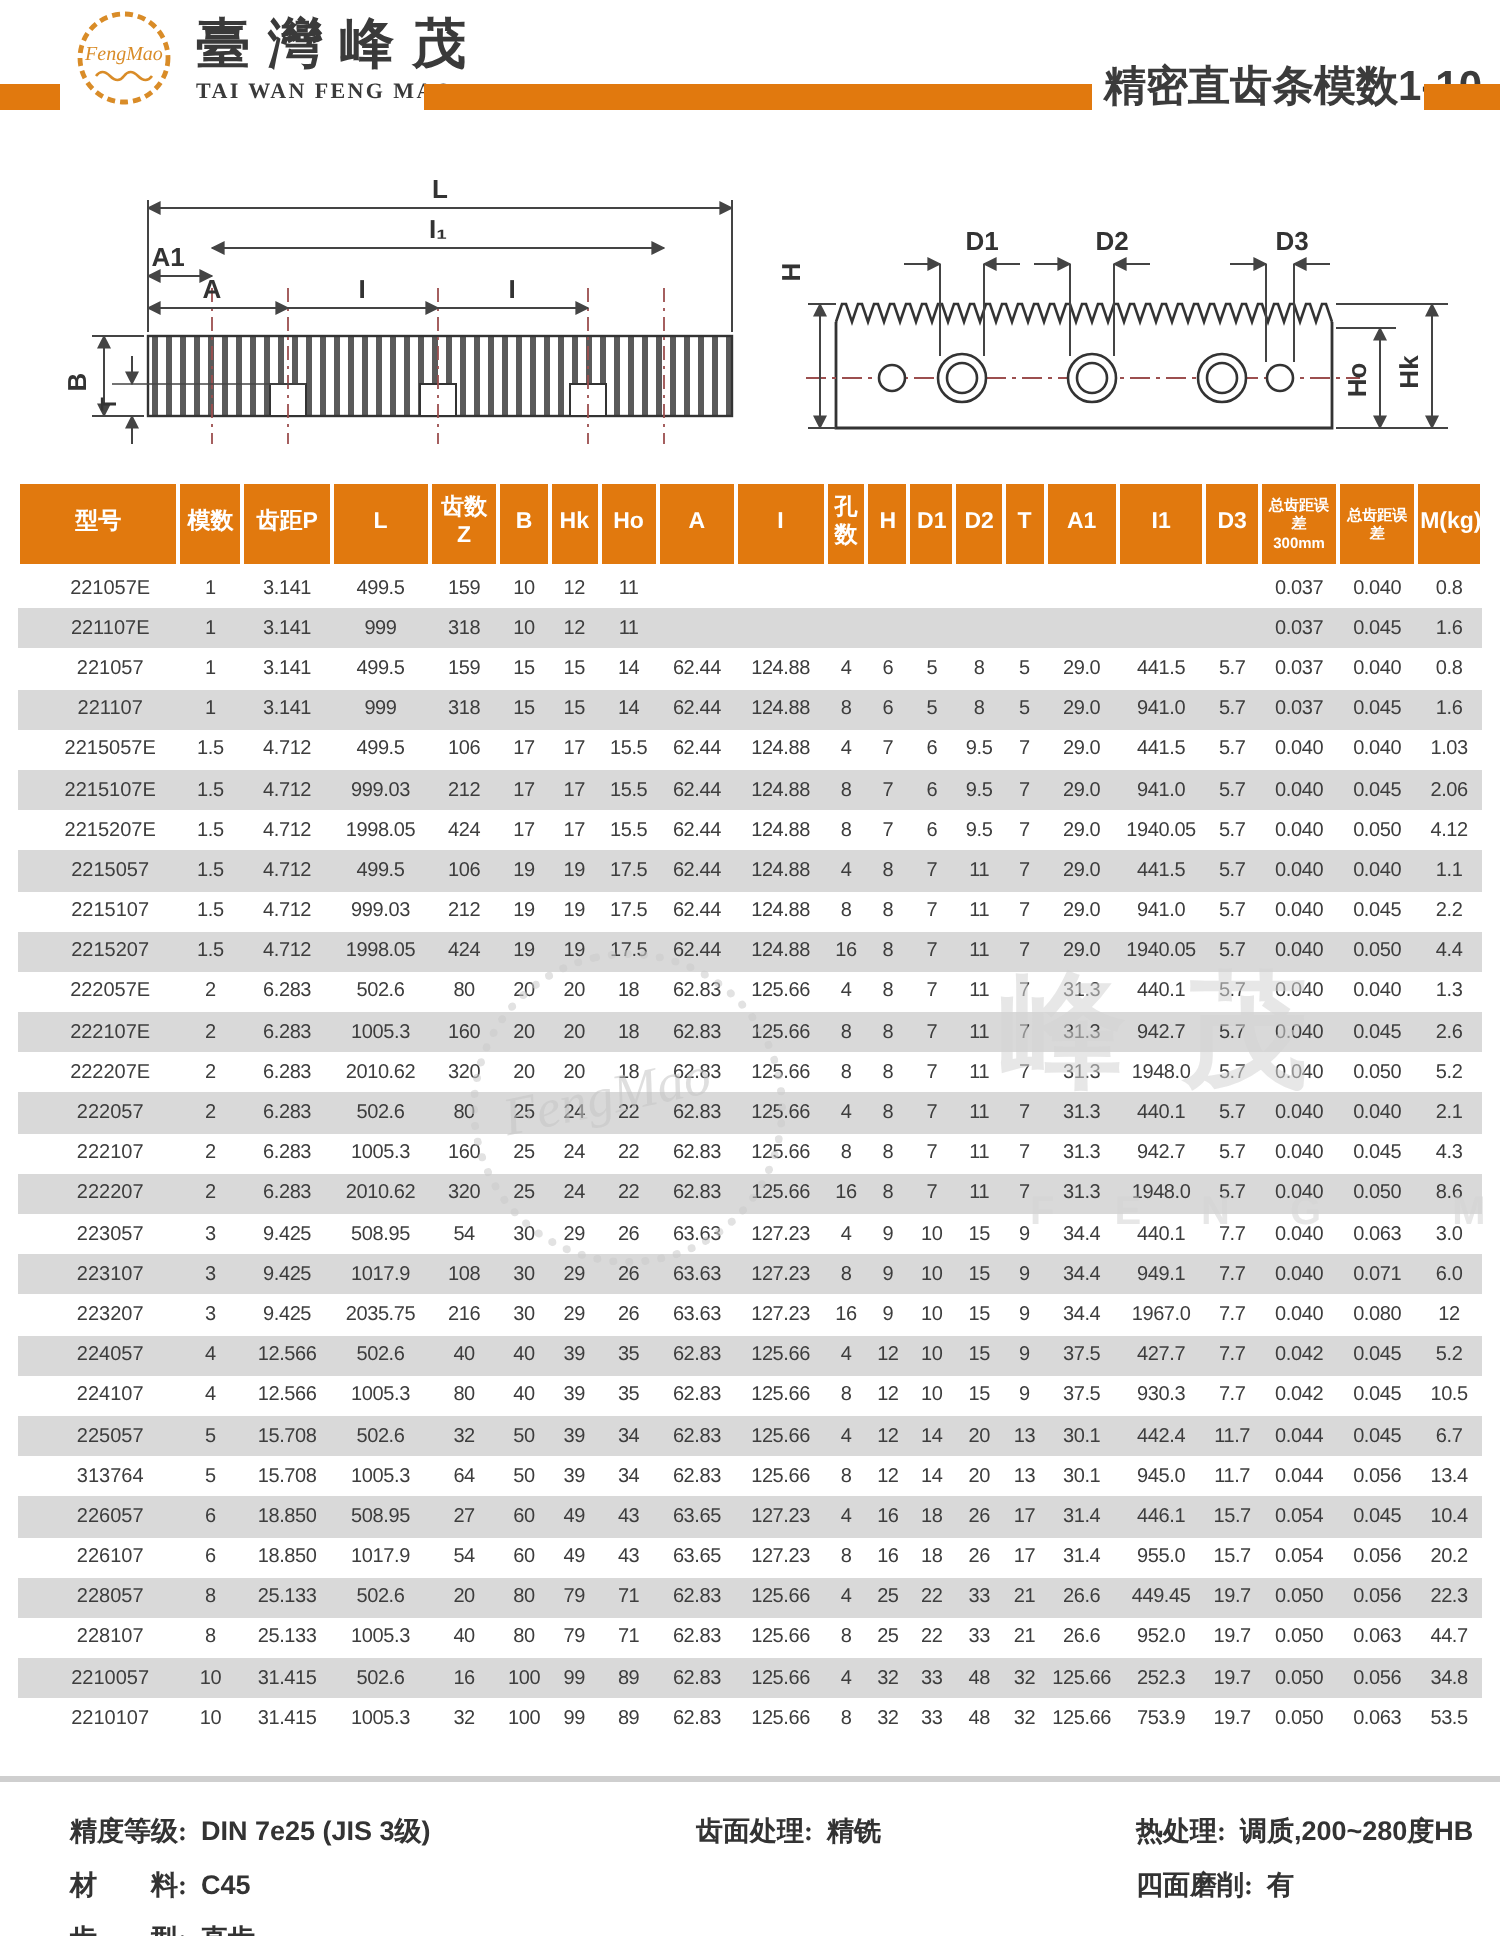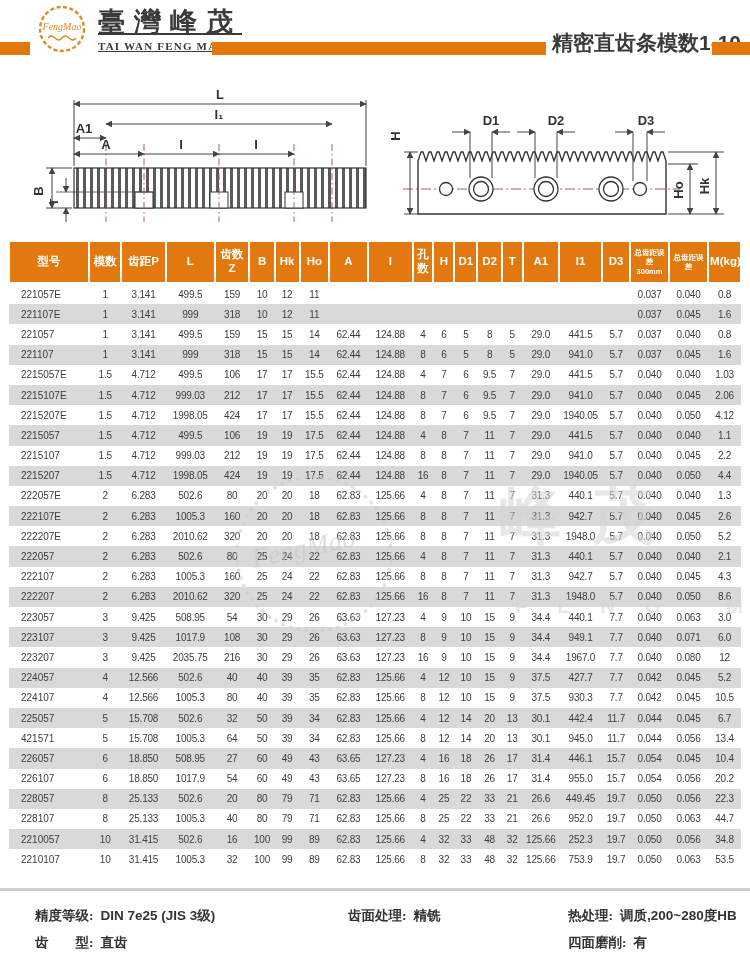--- a/index.html
+++ b/index.html
@@ -1,21 +1,21 @@
 <!DOCTYPE html>
 <html><head>
 <meta charset="utf-8">
 <style>
   html,body{margin:0;padding:0;background:#fff;}
   .page{position:relative;width:750px;height:968px;background:#fff;overflow:hidden;
         font-family:"Liberation Sans","DejaVu Sans",sans-serif;color:#3a3a3a;}
 
   
   .logo-badge{position:absolute;left:36px;top:4px;width:52px;height:52px;}
-  .brand{position:absolute;left:98px;top:8px;text-decoration:underline;}
+  .brand{position:absolute;left:98px;top:8px;}
   .brand-cn{font-family:"Liberation Serif","DejaVu Serif",serif;font-weight:bold;
             font-size:27px;letter-spacing:9px;color:#3a3a3a;line-height:1.1;}
   .brand-en{font-family:"Liberation Serif","DejaVu Serif",serif;font-weight:bold;
             font-size:11px;letter-spacing:1.2px;color:#3a3a3a;margin-top:2px;}
   .bar{position:absolute;top:42px;height:13px;background:#e1790e;}
   .bar-left{left:0;width:30px;}
   .bar-mid{left:212px;width:334px;}
   .bar-right{left:712px;width:38px;}
   .page-title{position:absolute;left:552px;top:29px;width:156px;text-align:center;
               font-size:21px;font-weight:bold;color:#3b3b3b;white-space:nowrap;}
@@ -30,21 +30,21 @@
   
   .spec-table-wrap{position:absolute;left:8px;top:240px;width:734px;}
   table.spec{width:100%;border-collapse:collapse;table-layout:fixed;}
   table.spec th{background:#e1790e;color:#fff;font-weight:bold;font-size:11.5px;
                 border:2px solid #fff;border-radius:3px;height:40px;padding:0 1px;
                 text-align:center;vertical-align:middle;line-height:1.2;white-space:pre-line;}
   table.spec th.th-small{font-size:7.5px;line-height:1.25;letter-spacing:0;}
   table.spec td{height:20.2px;font-size:10px;color:#3d3d3d;text-align:center;
                 padding:0;white-space:nowrap;overflow:visible;letter-spacing:-0.2px;}
   table.spec tbody tr:nth-child(even) td{background:#d9d9d9;}
-  table.spec td.td-model{text-align:left;padding-left:12px;letter-spacing:0;}
+  table.spec td.td-model{text-align:center;padding-left:12px;letter-spacing:0;}
 
   
   .watermark{position:absolute;left:225px;top:455px;width:520px;height:210px;
              pointer-events:none;opacity:0.55;}
   .wm-circle{position:absolute;left:10px;top:20px;width:150px;height:150px;border-radius:50%;
              border:4px dotted #cbcbcb;transform:rotate(-12deg);}
   .wm-script{position:absolute;left:26px;top:78px;font-family:"Liberation Serif","DejaVu Serif",serif;
              font-style:italic;font-size:27px;color:#c6c6c6;transform:rotate(-12deg);}
   .wm-cn{position:absolute;left:275px;top:18px;font-size:63px;font-weight:bold;color:#d4d4d4;
          letter-spacing:28px;white-space:nowrap;}
@@ -738,21 +738,21 @@
             <td>20</td>
             <td>13</td>
             <td>30.1</td>
             <td>442.4</td>
             <td>11.7</td>
             <td>0.044</td>
             <td>0.045</td>
             <td>6.7</td>
           </tr>
           <tr>
-            <td class="td-model">421571</td>
+            <td class="td-model">313764</td>
             <td>5</td>
             <td>15.708</td>
             <td>1005.3</td>
             <td>64</td>
             <td>50</td>
             <td>39</td>
             <td>34</td>
             <td>62.83</td>
             <td>125.66</td>
             <td>8</td>
@@ -913,20 +913,21 @@
     <div class="wm-circle"></div>
     <div class="wm-script">FengMao</div>
     <div class="wm-cn">峰茂</div>
     <div class="wm-en">FENG MAO</div>
   </div>
 
   <div class="divider"></div>
   <div class="footer">
     <div class="footer-col footer-col1">
         <div class="spec-line"><span class="spec-label">精度等级:</span><span class="spec-value">DIN 7e25 (JIS 3级)</span></div>
+        <div class="spec-line"><span class="spec-label">材　　料:</span><span class="spec-value">C45</span></div>
         <div class="spec-line"><span class="spec-label">齿　　型:</span><span class="spec-value">直齿</span></div>
       </div>
     <div class="footer-col footer-col2">
         <div class="spec-line"><span class="spec-label">齿面处理:</span><span class="spec-value">精铣</span></div>
       </div>
     <div class="footer-col footer-col3">
         <div class="spec-line"><span class="spec-label">热处理:</span><span class="spec-value">调质,200~280度HB</span></div>
         <div class="spec-line"><span class="spec-label">四面磨削:</span><span class="spec-value">有</span></div>
       </div>
   </div>

